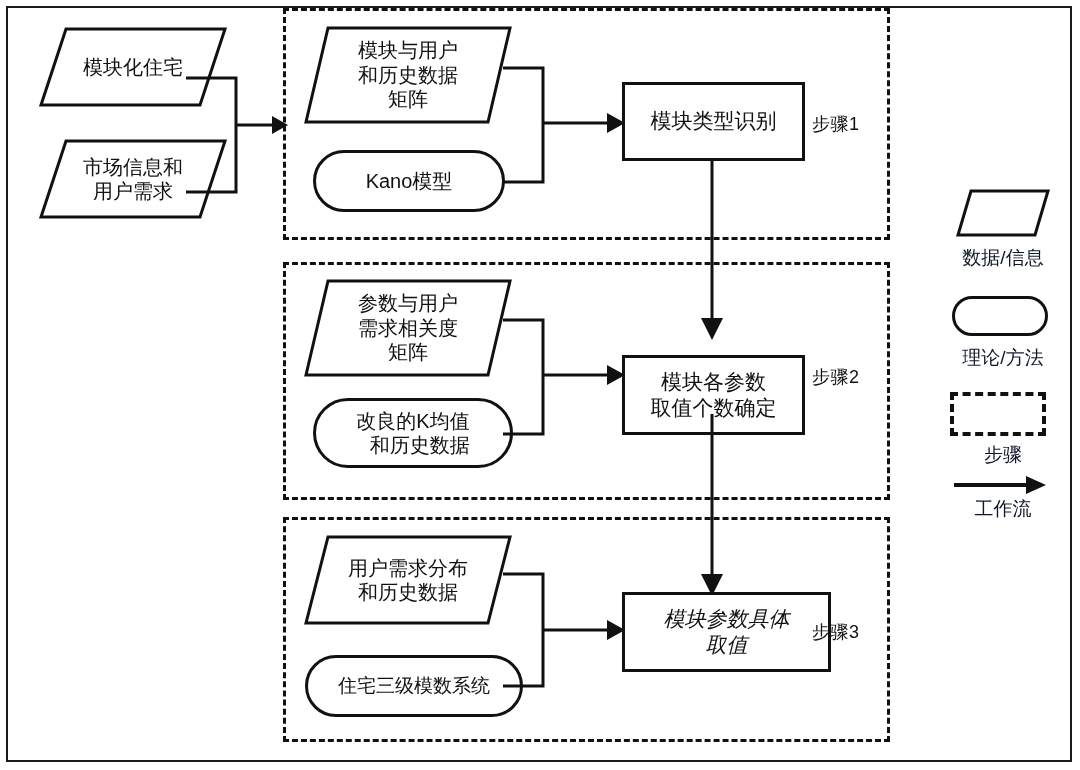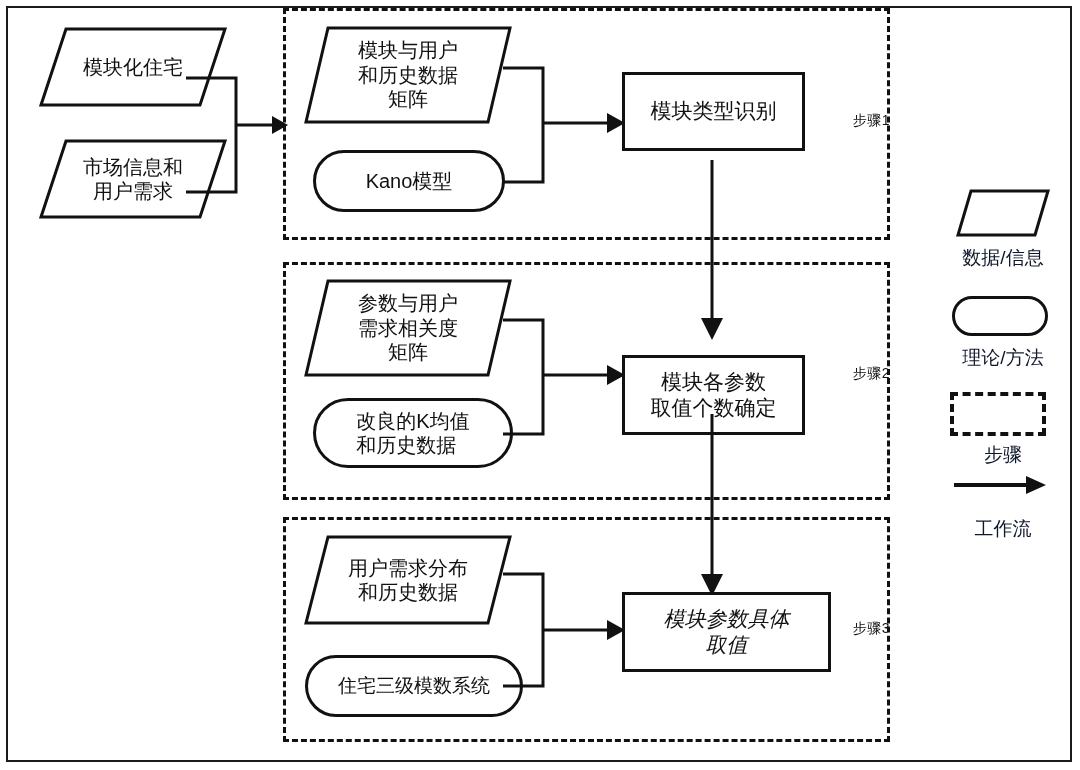--- a/index.html
+++ b/index.html
@@ -25,25 +25,25 @@
     box-sizing: border-box;
   }
   
   .step-box {
     position: absolute;
     border: 3px dashed #111111;
     box-sizing: border-box;
   }
   .step-label {
     position: absolute;
-    font-size: 14px;
+    font-size: 18px;
     color: #111;
     letter-spacing: 0.5px;
     white-space: nowrap;
-    text-align: right;
+    text-align: left;
   }
   
   .para {
     position: absolute;
   }
   .para svg { display: block; overflow: visible; }
   .para .txt {
     position: absolute;
     left: 0; top: 0;
     width: 100%; height: 100%;
@@ -62,21 +62,21 @@
     position: absolute;
     border: 3px solid #111;
     box-sizing: border-box;
     display: flex;
     flex-direction: column;
     align-items: center;
     justify-content: center;
     font-size: 20px;
     line-height: 1.22;
     color: #111;
-    text-align: left;
+    text-align: right;
     background: #fff;
     white-space: pre;
   }
   
   .rect {
     position: absolute;
     border: 3px solid #111;
     box-sizing: border-box;
     display: flex;
     flex-direction: column;
@@ -162,21 +162,21 @@
   </div>
 
   <div class="conn" style="left:485px; top:60px; width:150px; height:130px;">
     <svg width="150" height="130" viewBox="0 0 150 130">
       <path d="M18,8 L58,8 L58,122 L18,122" fill="none" stroke="#111111" stroke-width="3"></path>
       <line x1="58" y1="63" x2="122" y2="63" stroke="#111111" stroke-width="3"></line>
       <polygon points="122,53 140,63 122,73" fill="#111111"></polygon>
     </svg>
   </div>
 
-  <div class="rect" style="left:622px; top:72px; width:183px; height:79px;">
+  <div class="rect" style="left:622px; top:82px; width:183px; height:79px;">
     <span>模块类型识别</span>
   </div>
 
   <div class="step-label" style="left:812px; top:112px; width:78px;">步骤1</div>
 
   <div class="conn" style="left:690px; top:160px; width:45px; height:182px;">
     <svg width="45" height="182" viewBox="0 0 45 182">
       <line x1="22" y1="0" x2="22" y2="160" stroke="#111111" stroke-width="3"></line>
       <polygon points="11,158 33,158 22,180" fill="#111111"></polygon>
     </svg>
@@ -261,15 +261,15 @@
 
   <div class="legend-dashed" style="left:950px; top:392px; width:96px; height:44px;"></div>
   <div class="legend-text" style="left:940px; top:442px; width:126px;">步骤</div>
 
   <div class="legend-item" style="left:952px; top:472px; width:96px; height:26px;">
     <svg width="96" height="26" viewBox="0 0 96 26">
       <line x1="2" y1="13" x2="76" y2="13" stroke="#111111" stroke-width="4"></line>
       <polygon points="74,4 94,13 74,22" fill="#111111"></polygon>
     </svg>
   </div>
-  <div class="legend-text" style="left:940px; top:516px; width:126px;">工作流</div>
+  <div class="legend-text" style="left:940px; top:496px; width:126px;">工作流</div>
 
 </div>
 
 </body></html>

